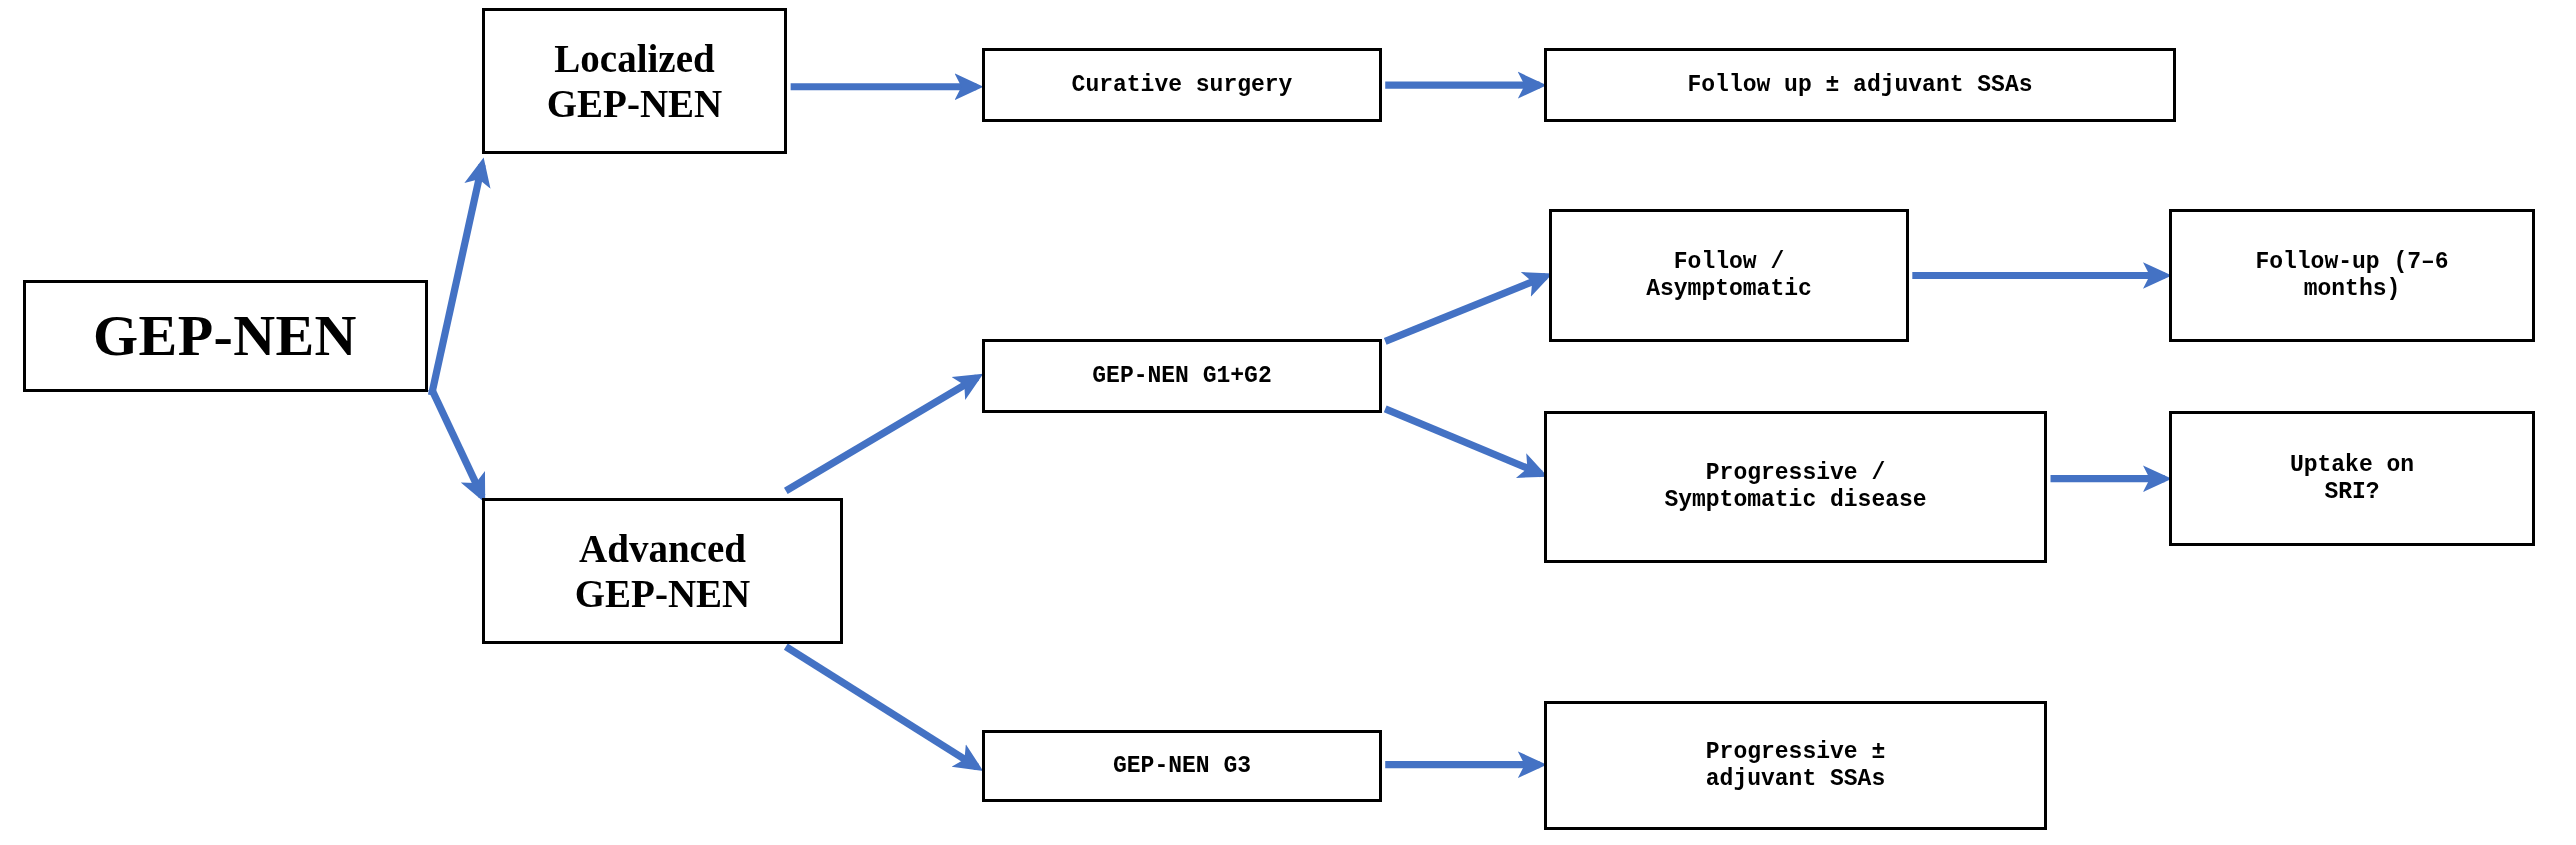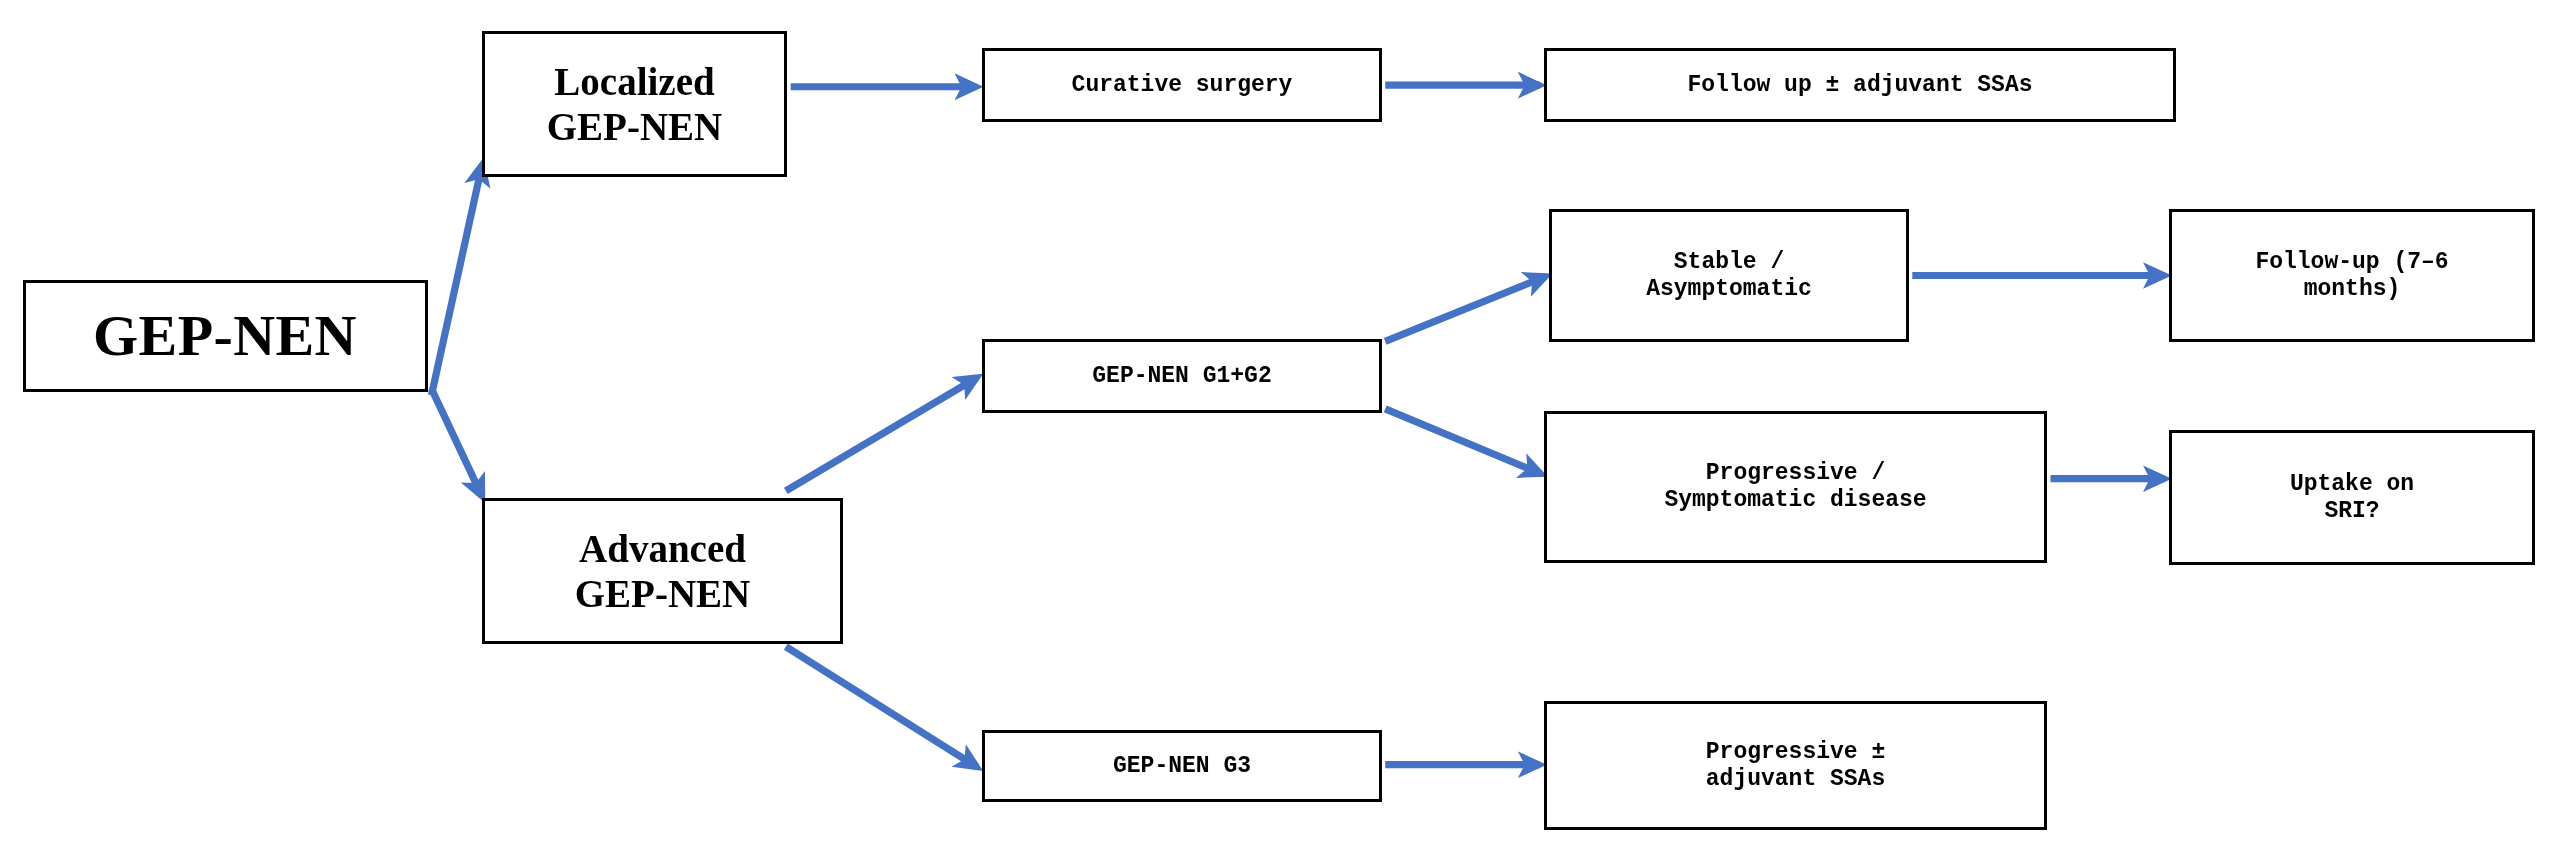--- a/index.html
+++ b/index.html
@@ -81,50 +81,50 @@
         <polyline points="2380,343 2694,343" stroke="#4472C4" marker-end="url(#arrowhead)"></polyline>
         <polyline points="2552,596 2694,596" stroke="#4472C4" marker-end="url(#arrowhead)"></polyline>
         <polyline points="1724,952 1916,952" stroke="#4472C4" marker-end="url(#arrowhead)"></polyline>
       </g>
   </svg>
 
   <div id="node-layer">
       <div class="node root" style="left: 22.5px; top: 280px; width: 405px; height: 112px; border-color: rgb(0, 0, 0);">
         <span class="label">GEP-NEN</span>
       </div>
-      <div class="node stage" style="left: 482px; top: 31px; width: 305px; height: 146px; border-color: rgb(0, 0, 0);">
+      <div class="node stage" style="left: 482px; top: 8px; width: 305px; height: 146px; border-color: rgb(0, 0, 0);">
         <span class="label">Localized
 GEP-NEN</span>
       </div>
       <div class="node plain" style="left: 982px; top: 48px; width: 400px; height: 74px; border-color: rgb(0, 0, 0);">
         <span class="label">Curative surgery</span>
       </div>
       <div class="node plain" style="left: 1544px; top: 48px; width: 632px; height: 74px; border-color: rgb(0, 0, 0);">
         <span class="label">Follow up ± adjuvant SSAs</span>
       </div>
       <div class="node stage" style="left: 482px; top: 498px; width: 361px; height: 146px; border-color: rgb(0, 0, 0);">
         <span class="label">Advanced
 GEP-NEN</span>
       </div>
       <div class="node plain" style="left: 982px; top: 339px; width: 400px; height: 74px; border-color: rgb(0, 0, 0);">
         <span class="label">GEP-NEN G1+G2</span>
       </div>
       <div class="node plain" style="left: 1549px; top: 209px; width: 360px; height: 133px; border-color: rgb(0, 0, 0);">
-        <span class="label">Stable /
+        <span class="label">Follow /
 Asymptomatic</span>
       </div>
       <div class="node plain" style="left: 2169px; top: 209px; width: 366px; height: 133px; border-color: rgb(0, 0, 0);">
         <span class="label">Follow-up (7–6
 months)</span>
       </div>
       <div class="node plain" style="left: 1544px; top: 411px; width: 503px; height: 152px; border-color: rgb(0, 0, 0);">
         <span class="label">Progressive /
 Symptomatic disease</span>
       </div>
-      <div class="node plain" style="left: 2169px; top: 430px; width: 366px; height: 135px; border-color: rgb(0, 0, 0); align-items: center;">
+      <div class="node plain" style="left: 2169px; top: 411px; width: 366px; height: 135px; border-color: rgb(0, 0, 0); align-items: center;">
         <span class="label">Uptake on
 SRI?</span>
       </div>
       <div class="node plain" style="left: 982px; top: 730px; width: 400px; height: 72px; border-color: rgb(0, 0, 0);">
         <span class="label">GEP-NEN G3</span>
       </div>
       <div class="node plain" style="left: 1544px; top: 701px; width: 503px; height: 129px; border-color: rgb(0, 0, 0);">
         <span class="label">Progressive ±
 adjuvant SSAs</span>
       </div>

